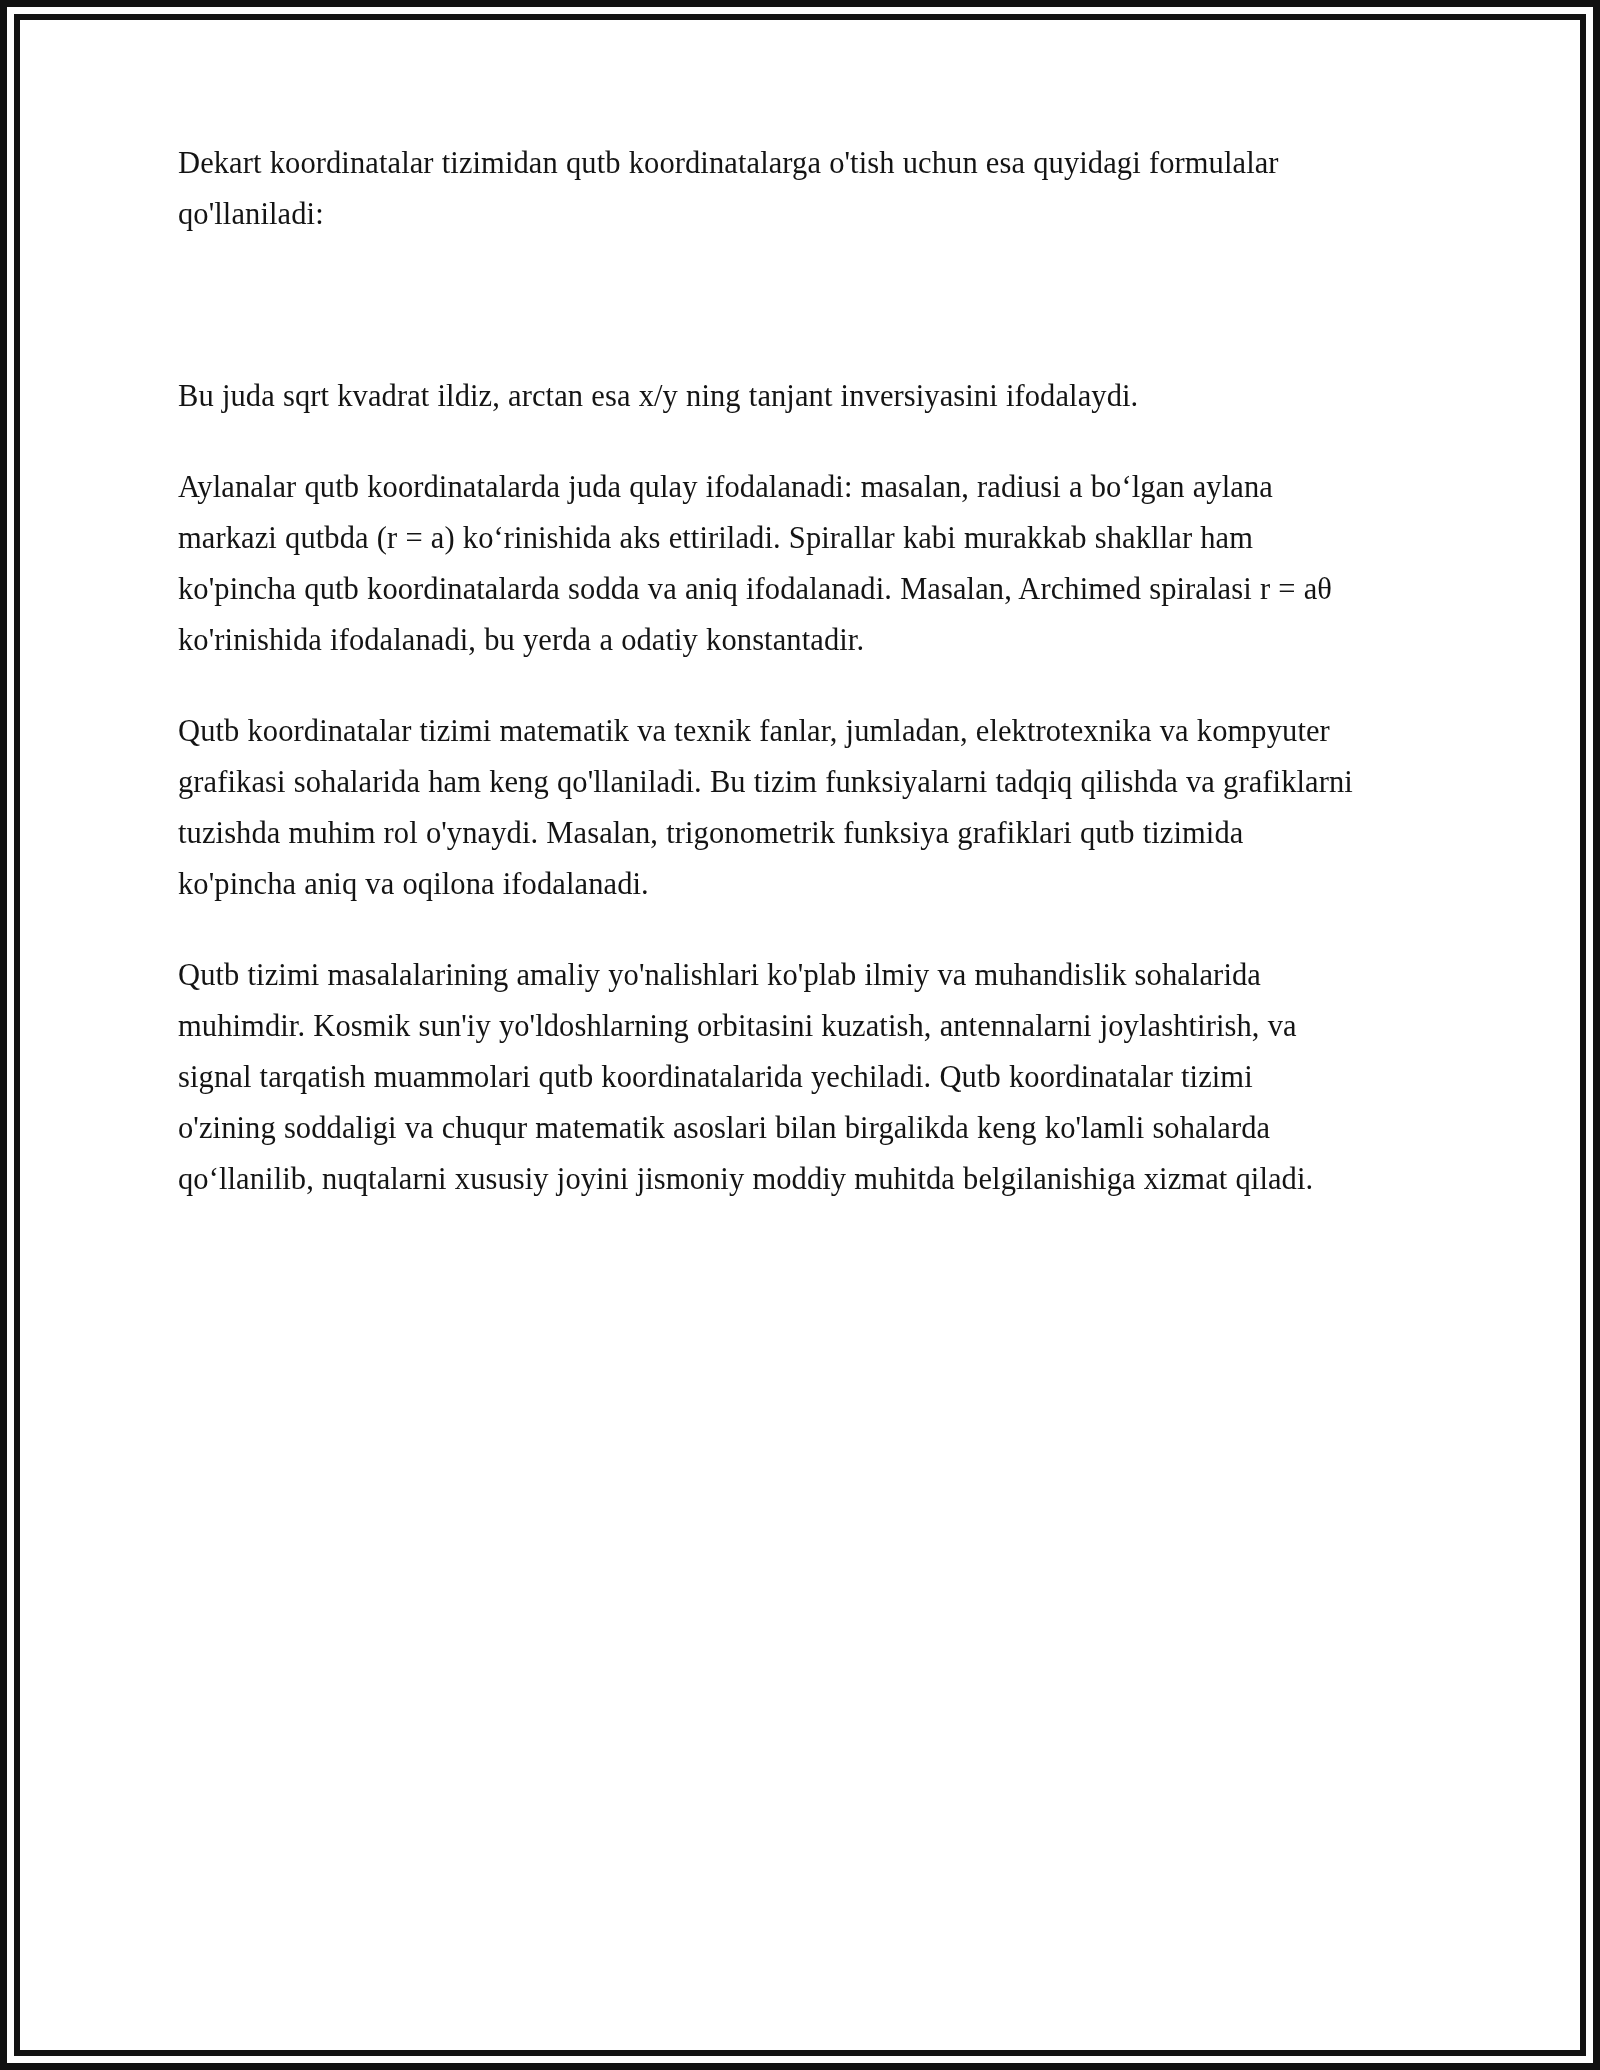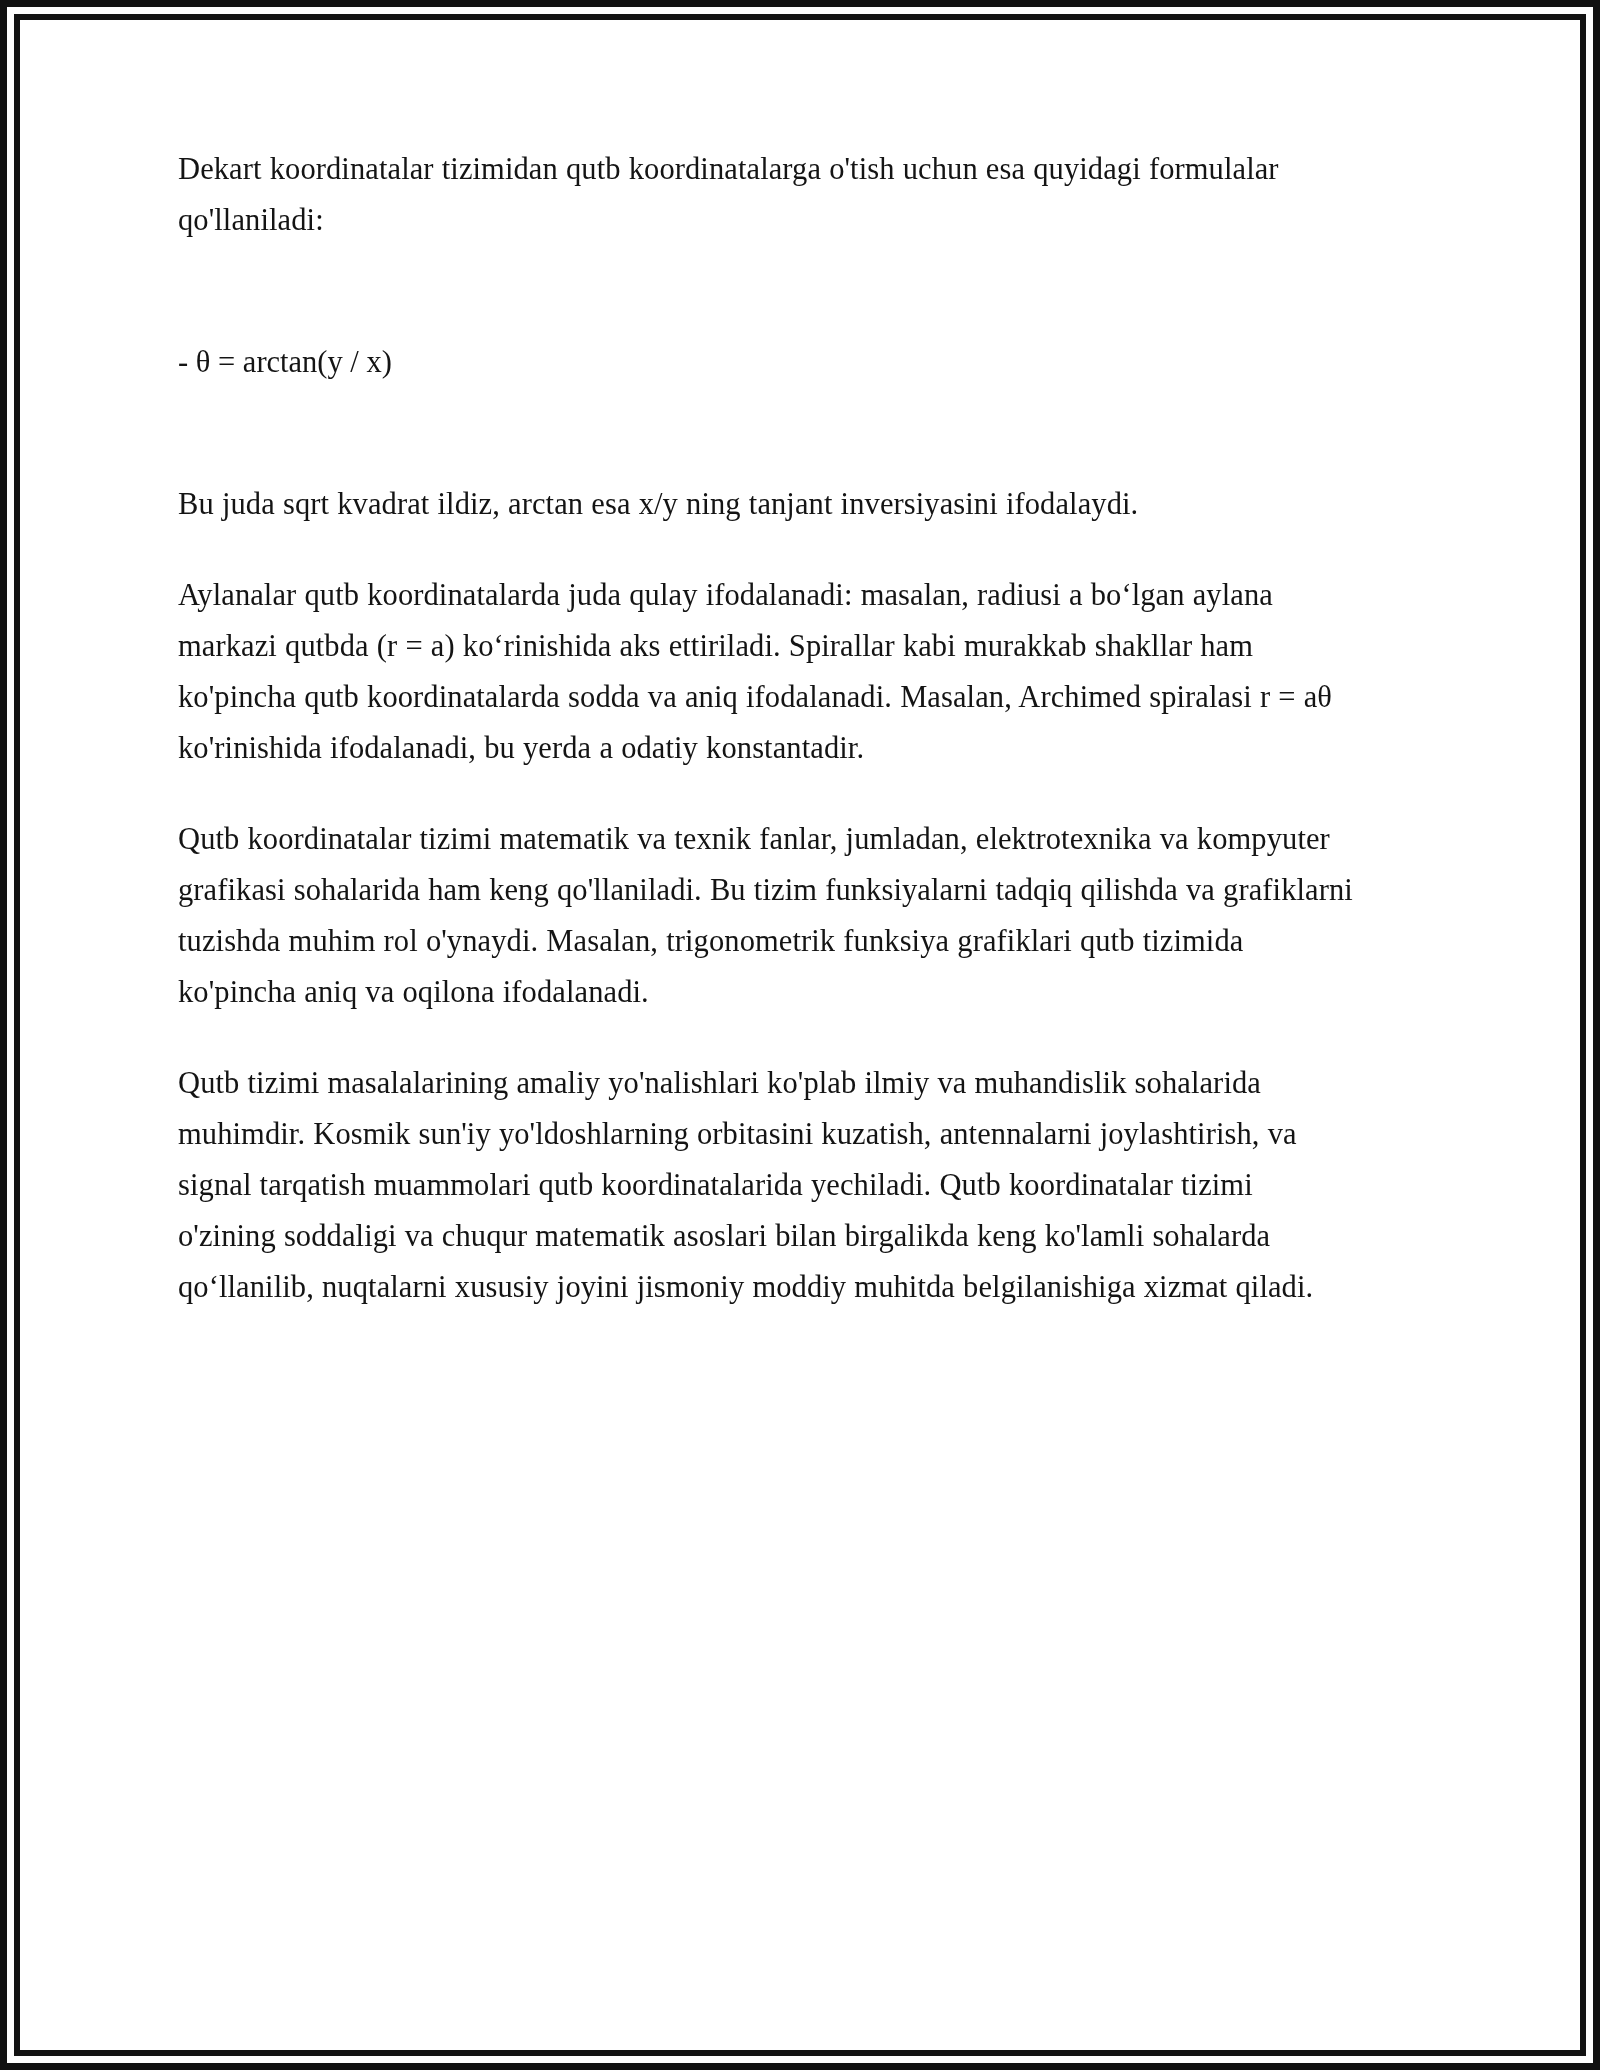--- a/index.html
+++ b/index.html
@@ -46,21 +46,21 @@
     top: 14px;
     width: 1572px;
     height: 2042px;
     box-sizing: border-box;
     border: 6px solid #131313;
     background: #ffffff;
   }
   .page-content {
     position: absolute;
     left: 178px;
-    top: 144px;
+    top: 138px;
     width: 1180px;
   }
   .doc-paragraph {
     font-size: 30.5px;
     line-height: 51px;
     color: #141414;
     margin: 0 0 40px 0;
     text-align: left;
     letter-spacing: 0.1px;
     word-spacing: 0.4px;
@@ -89,21 +89,20 @@
     <div class="page-frame-gap"></div>
   </div>
 
   <div class="page-frame-inner"></div>
 
   <div class="page-content">
 
     <p class="doc-paragraph">Dekart koordinatalar tizimidan qutb koordinatalarga o'tish uchun esa quyidagi formulalar qo'llaniladi:</p>
 
     <div class="formula-block">
-      <span class="formula-line">- θ = arctan(y / x)</span>
     </div>
 
     <p class="doc-paragraph">Bu juda sqrt kvadrat ildiz, arctan esa x/y ning tanjant inversiyasini ifodalaydi.</p>
 
     <p class="doc-paragraph">Aylanalar qutb koordinatalarda juda qulay ifodalanadi: masalan, radiusi a bo‘lgan aylana markazi qutbda (r = a) ko‘rinishida aks ettiriladi. Spirallar kabi murakkab shakllar ham ko'pincha qutb koordinatalarda sodda va aniq ifodalanadi. Masalan, Archimed spiralasi r = aθ ko'rinishida ifodalanadi, bu yerda a odatiy konstantadir.</p>
 
     <p class="doc-paragraph">Qutb koordinatalar tizimi matematik va texnik fanlar, jumladan, elektrotexnika va kompyuter grafikasi sohalarida ham keng qo'llaniladi. Bu tizim funksiyalarni tadqiq qilishda va grafiklarni tuzishda muhim rol o'ynaydi. Masalan, trigonometrik funksiya grafiklari qutb tizimida ko'pincha aniq va oqilona ifodalanadi.</p>
 
     <p class="doc-paragraph">Qutb tizimi masalalarining amaliy yo'nalishlari ko'plab ilmiy va muhandislik sohalarida muhimdir. Kosmik sun'iy yo'ldoshlarning orbitasini kuzatish, antennalarni joylashtirish, va signal tarqatish muammolari qutb koordinatalarida yechiladi. Qutb koordinatalar tizimi o'zining soddaligi va chuqur matematik asoslari bilan birgalikda keng ko'lamli sohalarda qo‘llanilib, nuqtalarni xususiy joyini jismoniy moddiy muhitda belgilanishiga xizmat qiladi.</p>
 

